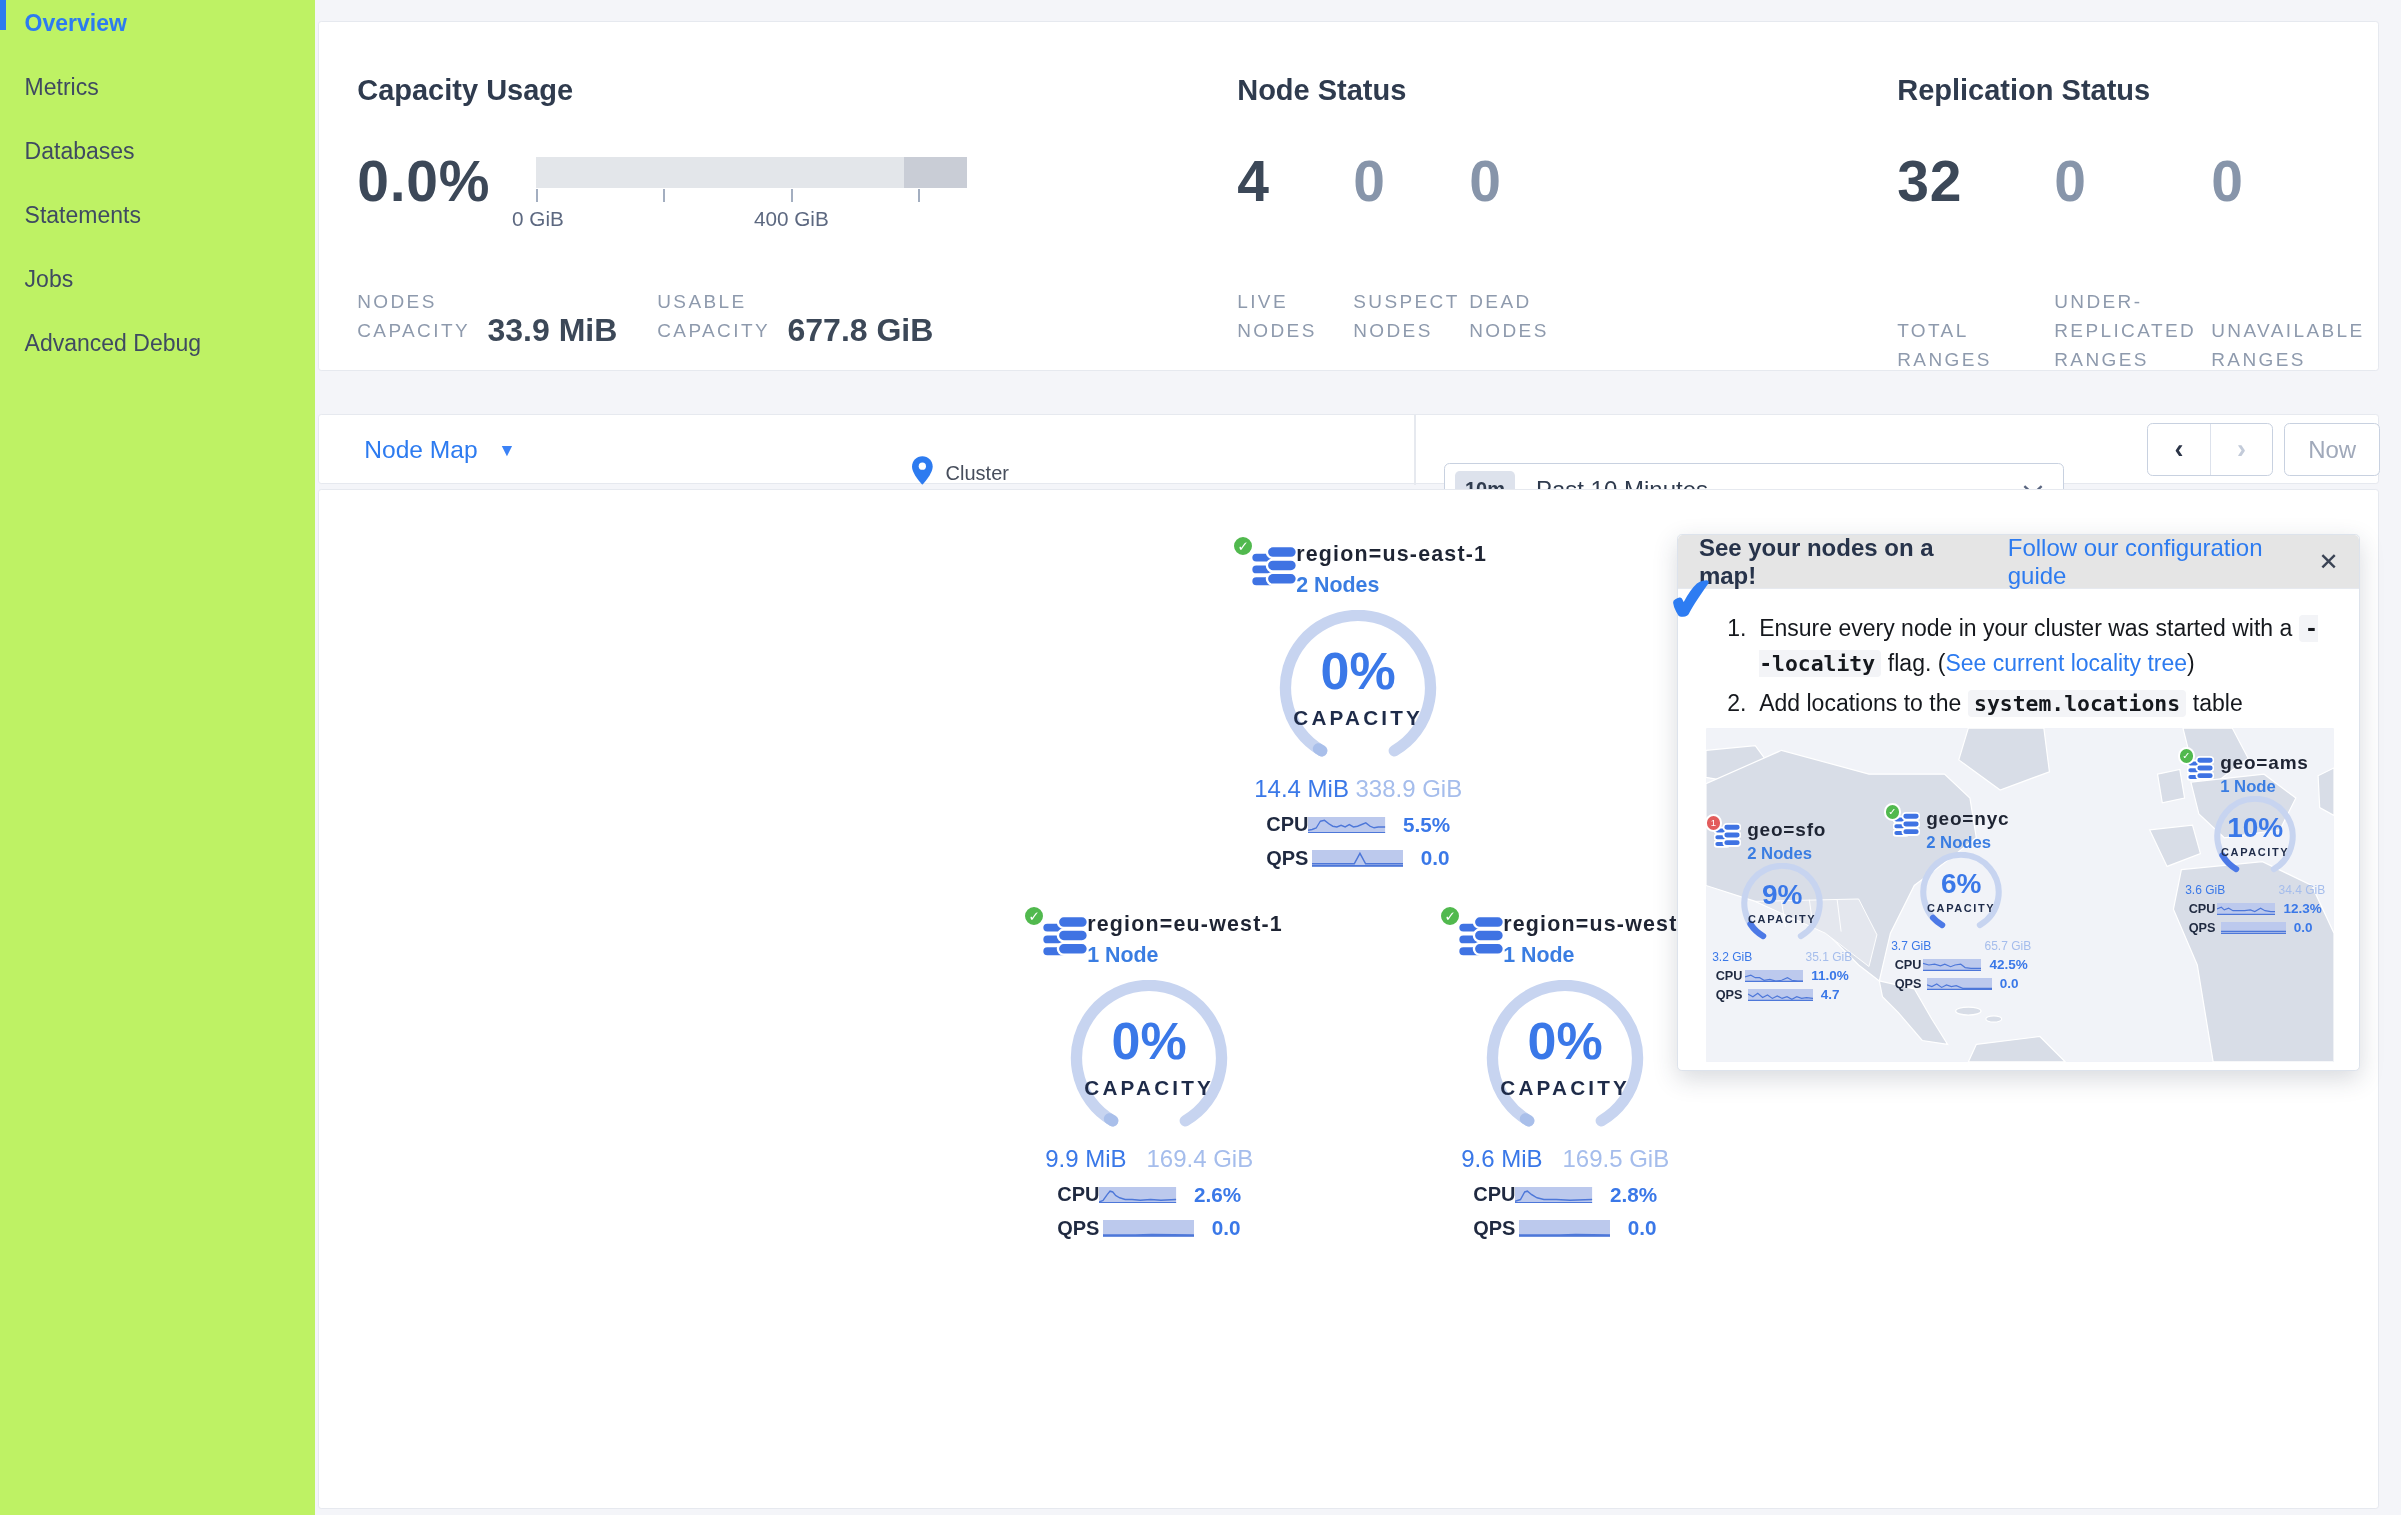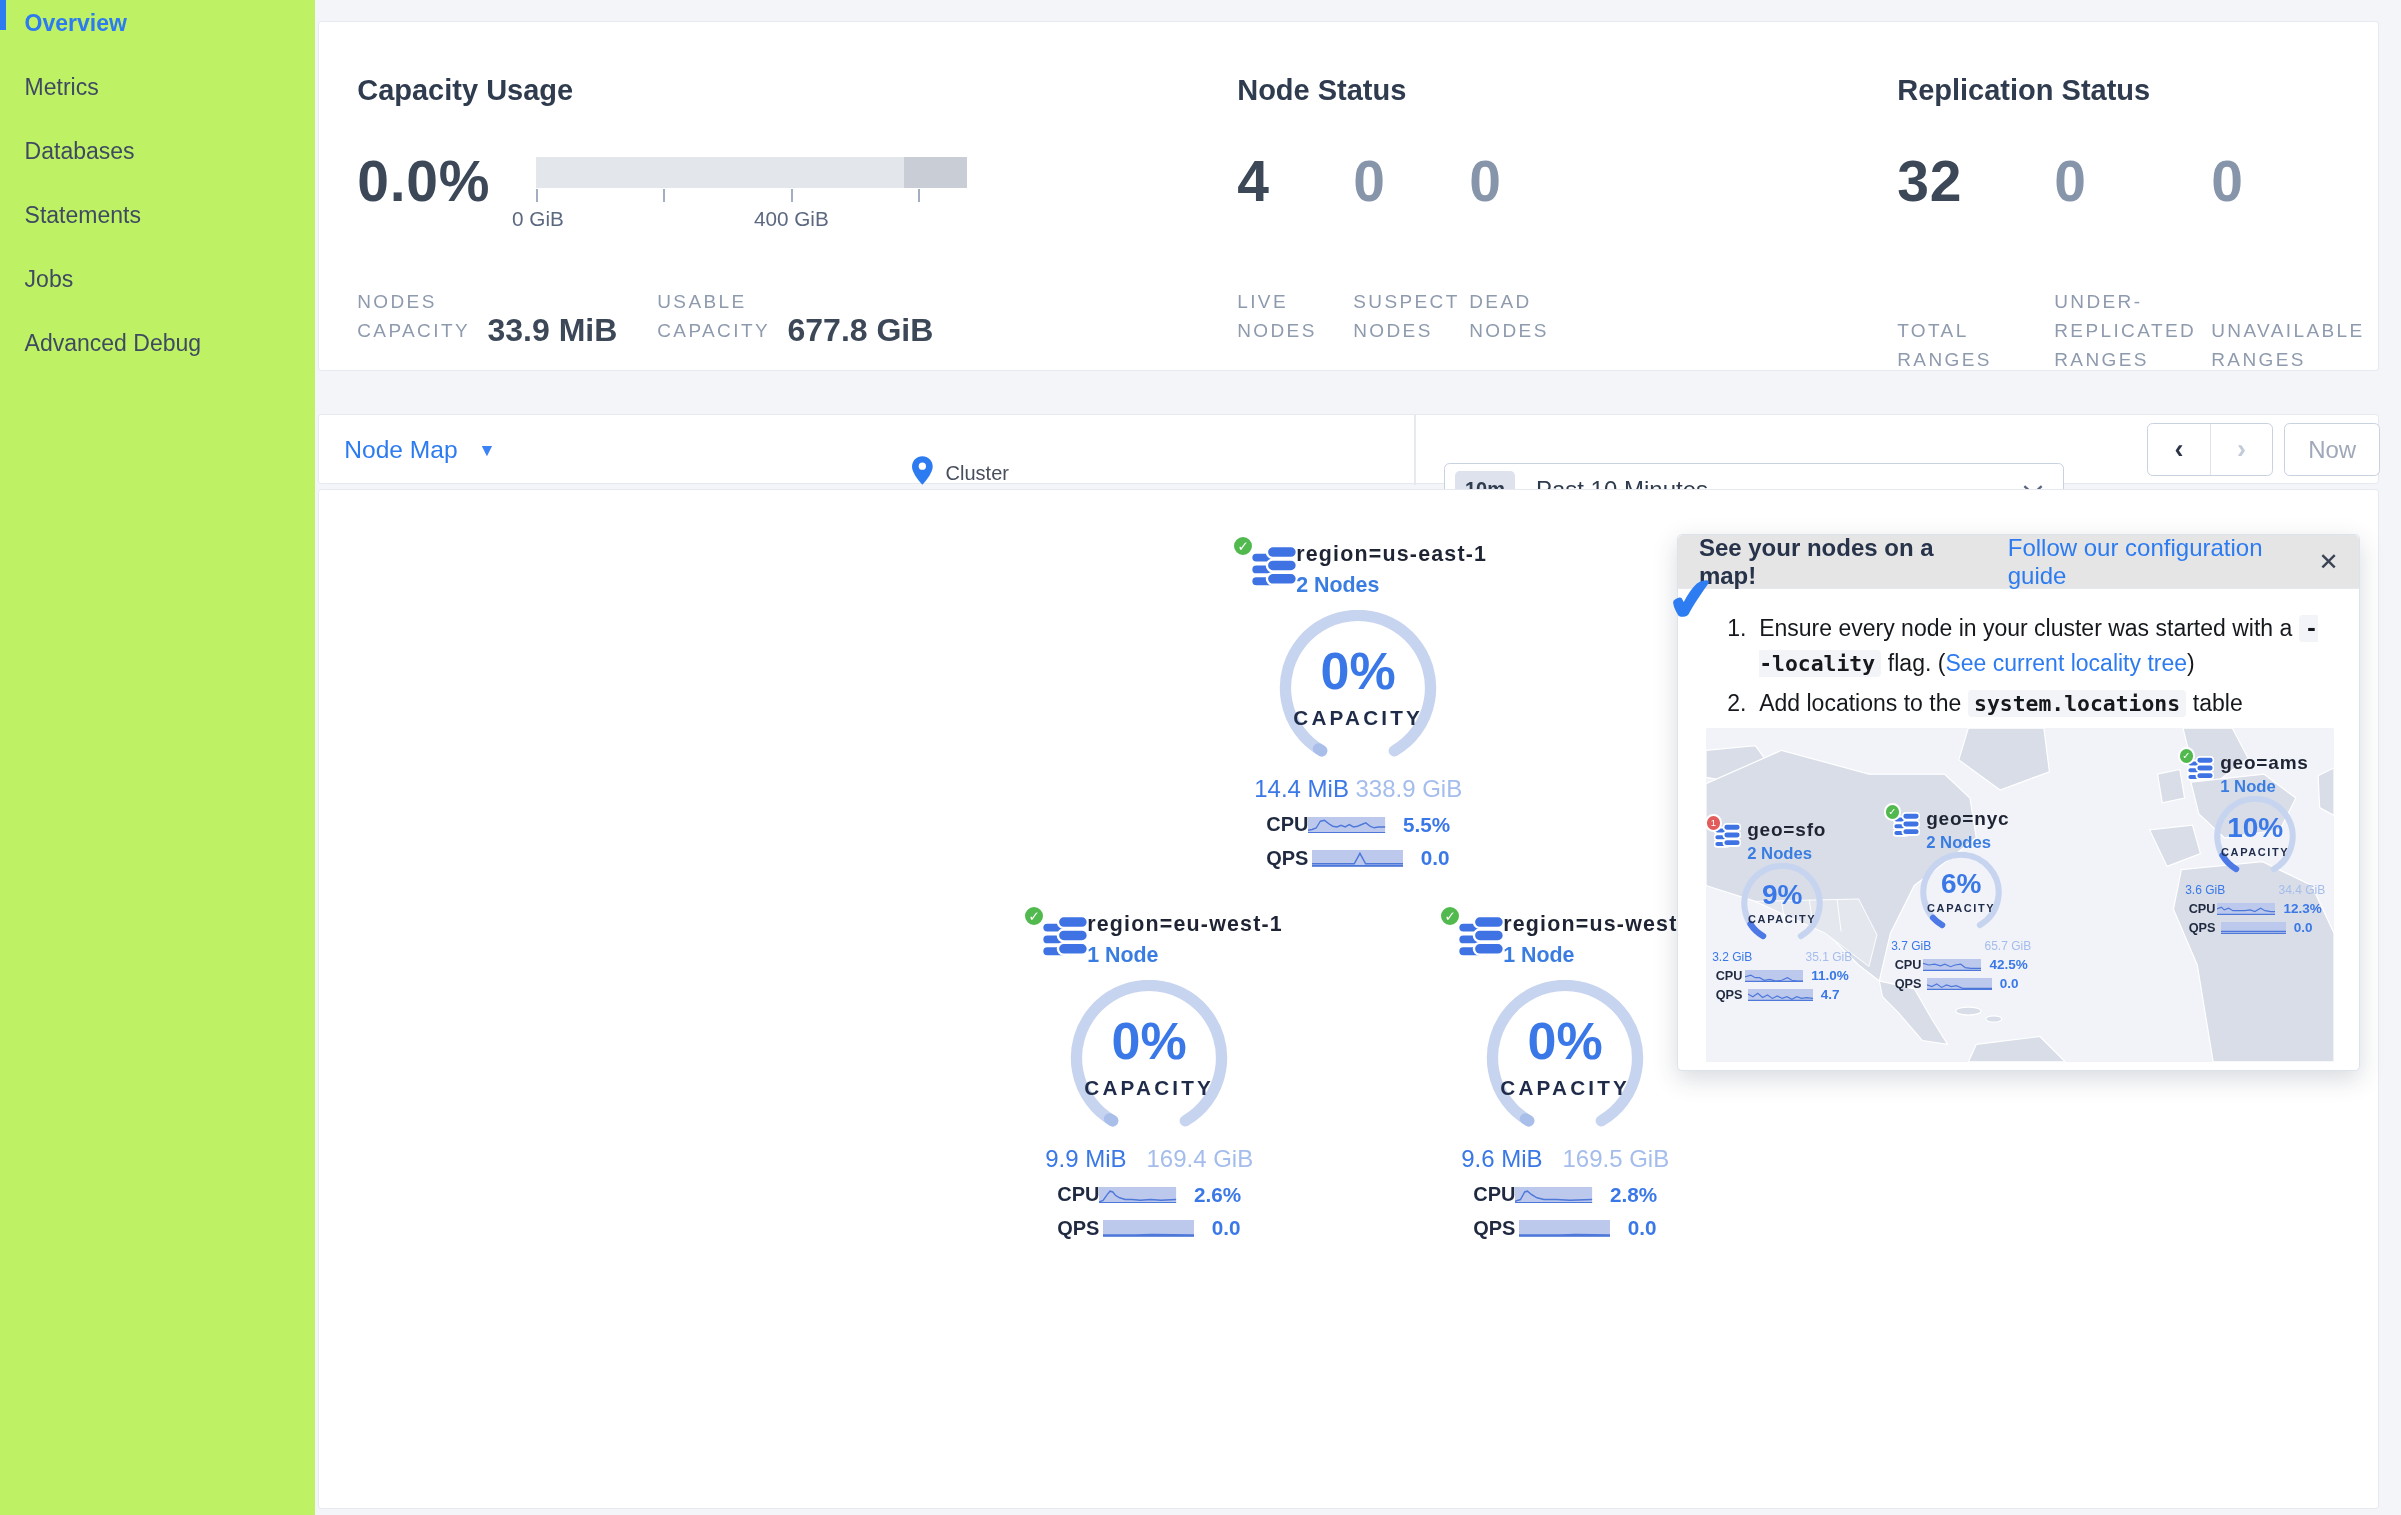--- a/index.html
+++ b/index.html
@@ -37,21 +37,21 @@
   .bar-wrap { margin-left:46px; margin-top:3.2px; position:relative; width:431px; }
   .bar { width:431px; height:31px; background:#e3e6ea; position:relative; }
   .bar-dark { position:absolute; right:0; top:0; height:31px; width:63px; background:#c9cdd6; }
   .ticks { position:relative; height:14.3px; }
   .tick { position:absolute; top:1.6px; width:1.6px; height:12.7px; background:#a3aec0; }
   .tick-labels { position:relative; height:27px; margin-top:4.8px; font-size:20.7px; color:#5c6880; }
   .tick-label { position:absolute; transform:translateX(-50%); white-space:nowrap; }
 
   
   .toolbar { margin-top:43px; height:70px; position:relative; }
-  .viewsel { position:absolute; left:25px; top:0; height:70px; display:flex; align-items:center; font-size:24.6px; color:#2d7bf0; cursor:pointer; }
+  .viewsel { position:absolute; left:45px; top:0; height:70px; display:flex; align-items:center; font-size:24.6px; color:#2d7bf0; cursor:pointer; }
   .viewsel .caret { font-size:17.5px; margin-left:20.7px; color:#3b82f6; }
   .crumb { position:absolute; left:593px; top:0; height:70px; display:flex; align-items:flex-end; font-size:20px; color:#474e5c; }
   .crumb svg { margin-right:12.7px; }
   .tb-divider { position:absolute; left:1095px; top:0; width:1.6px; height:70px; background:#e6e9ef; }
   .timebox { position:absolute; left:1125px; top:8px; width:620px; height:53px; border:1.6px solid #c8d1e0; border-radius:5.6px; display:flex; align-items:center; cursor:pointer; background:#fff;margin-top:40px; }
   .timebadge { background:#dde2ec; color:#2f3b4e; font-weight:700; font-size:20px; border-radius:4.8px; padding:7.1px 9.5px; margin-left:10.3px; }
   .timelabel { font-size:24px; color:#2f3b4e; margin-left:21.4px; }
   .chev { margin-left:auto; margin-right:19px; }
   .arrows { position:absolute; left:1828px; top:8px; width:126px; height:53px; border:1.6px solid #c8d1e0; border-radius:5.6px; display:flex; background:#fff; }
   .arrow-btn { flex:1; display:flex; align-items:center; justify-content:center; font-size:27px; font-weight:700; cursor:pointer; }

